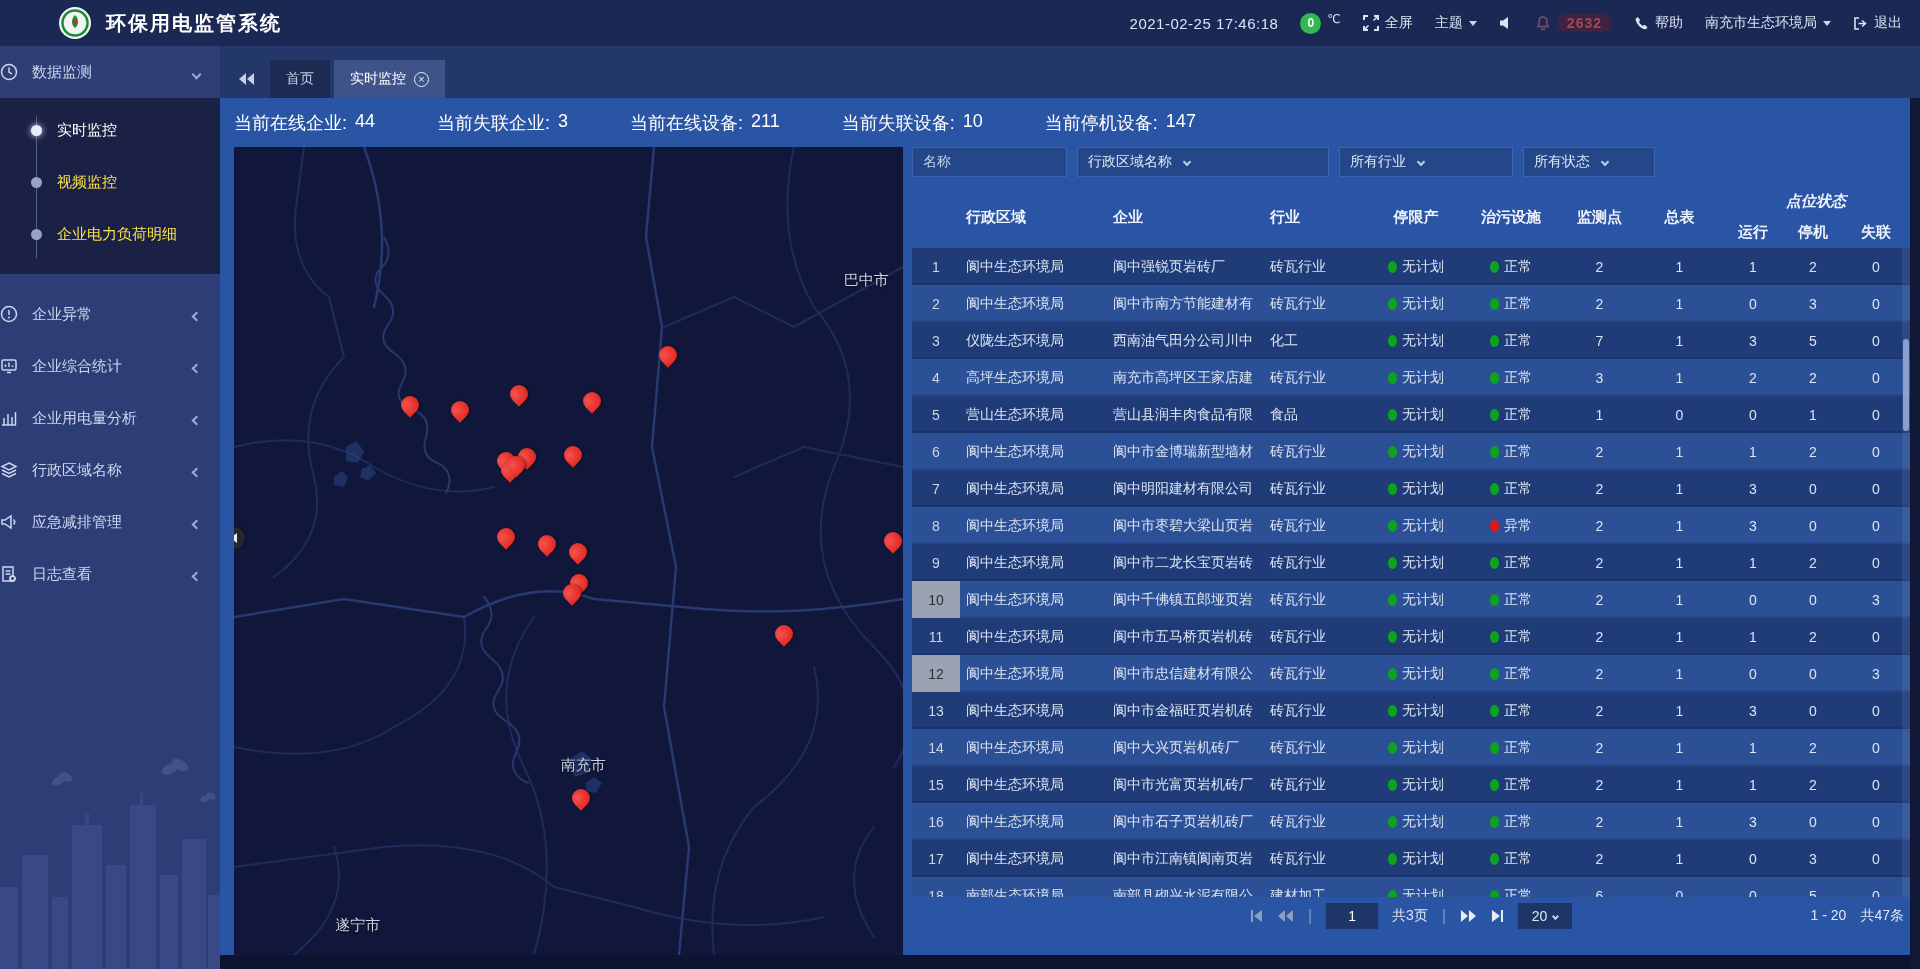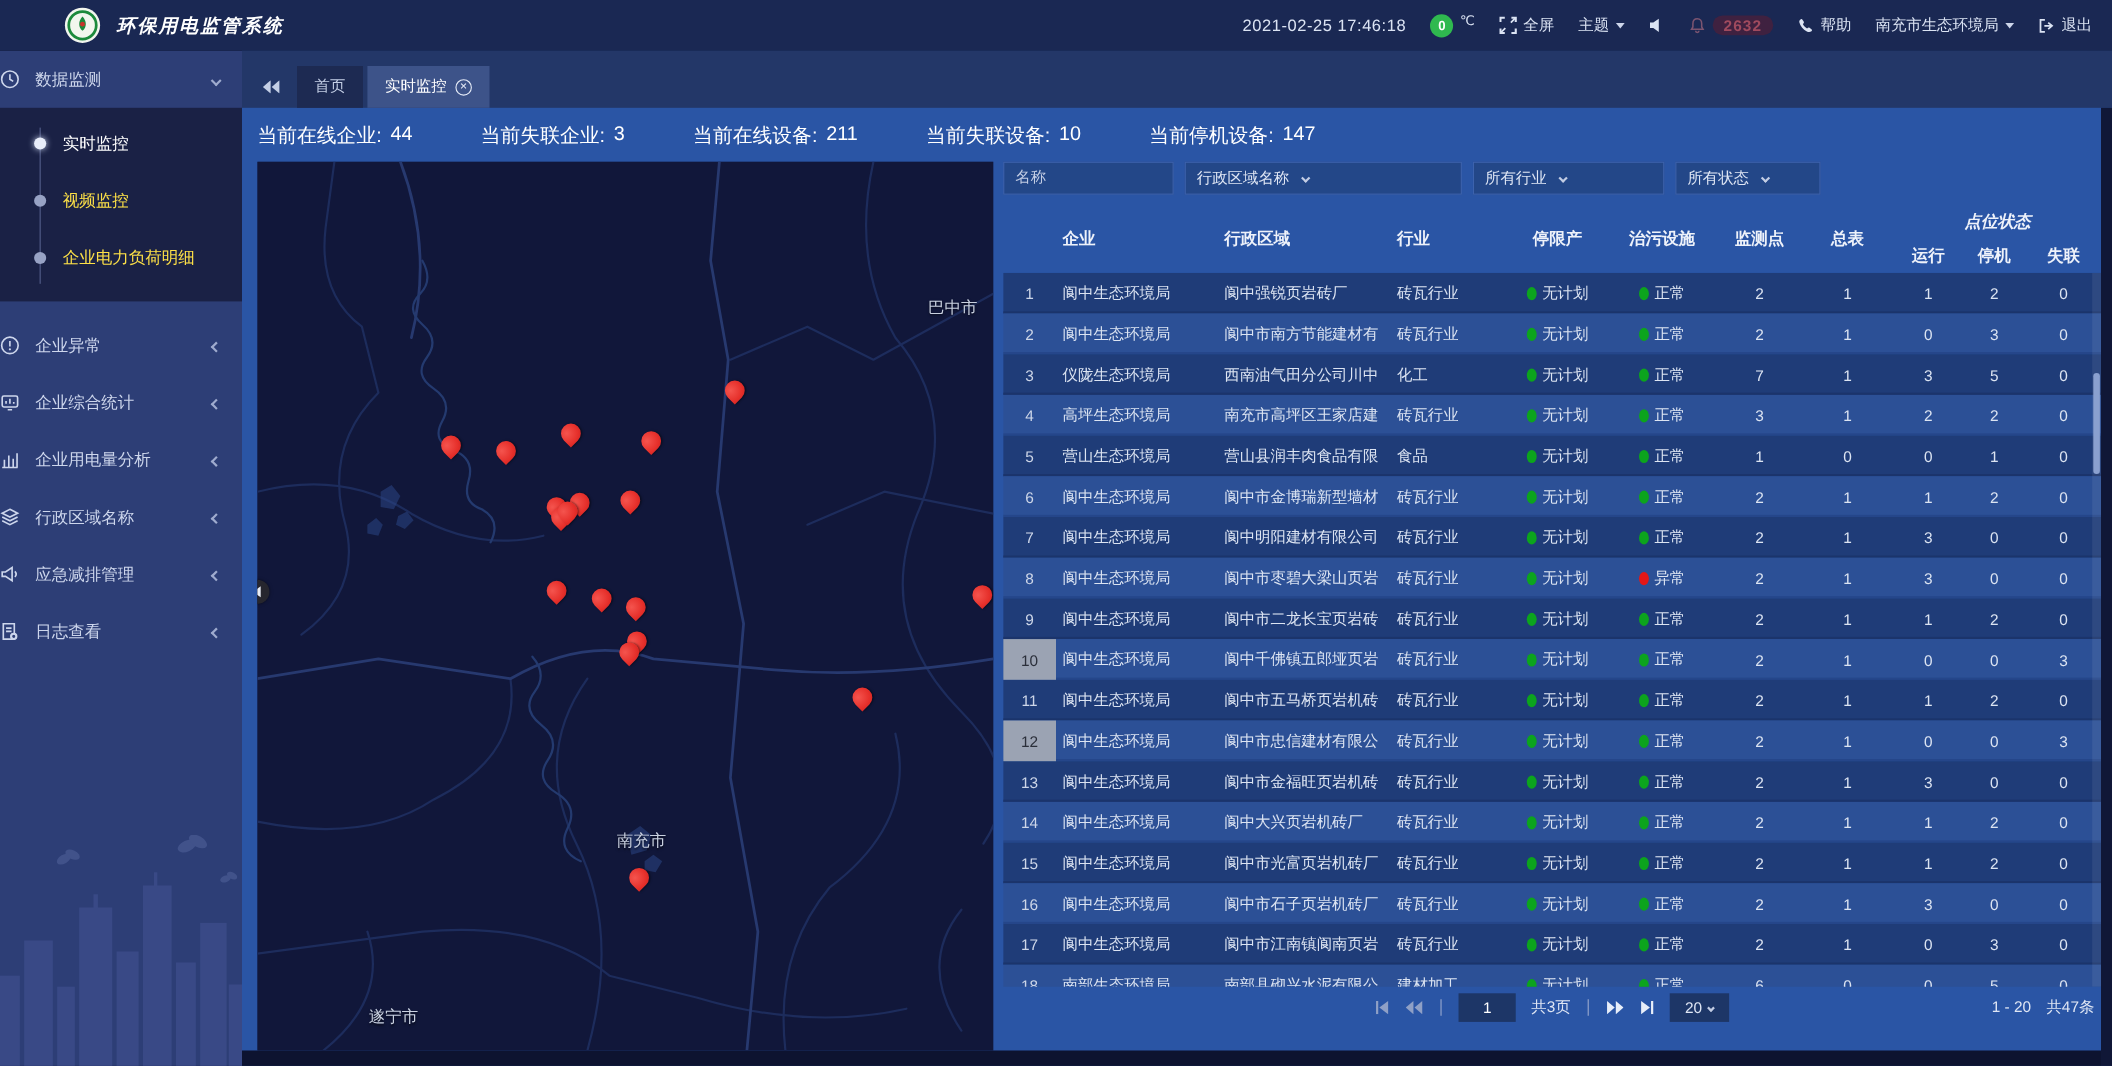--- a/index.html
+++ b/index.html
@@ -4,21 +4,21 @@
 <style>
   * { margin:0; padding:0; box-sizing:border-box; }
   html,body { background:#0d1330; }
   body { font-family:"Liberation Sans","DejaVu Sans",sans-serif; }
   .app { position:relative; width:1920px; height:969px; overflow:hidden; background:#0d1330; }
 
   
   .hdr { position:absolute; left:0; top:0; width:1920px; height:46px; background:#1a2853;
          display:flex; align-items:center; z-index:30; }
   .hdr-left { display:flex; align-items:center; gap:14px; padding-left:58px; }
-  .hdr-title { color:#fff; font-size:17px; font-weight:bold; letter-spacing:2px;font-style:italic; }
+  .hdr-title { color:#fff; font-size:20px; font-weight:bold; letter-spacing:2px; }
   .hdr-right { margin-left:auto; display:flex; align-items:center; gap:22px; padding-right:18px;
                color:#dbe3f3; font-size:14px; }
   .hdr-item { display:flex; align-items:center; gap:6px; cursor:pointer; white-space:nowrap; }
   .dtime { font-size:15px; letter-spacing:.5px; }
   .temp-badge { width:21px; height:21px; border-radius:50%; background:#2fb94f; color:#fff;
                 font-size:12px; font-weight:bold; display:flex; align-items:center; justify-content:center; }
   .temp-unit { font-size:12px; position:relative; top:-4px; }
   .caret-down { display:inline-block; width:0; height:0; border-left:4px solid transparent;
                 border-right:4px solid transparent; border-top:5px solid #cdd6ea; }
   .badge-pill { background:#3f2140; border-radius:10px; padding:1px 10px; color:#a04a5e;
@@ -482,22 +482,22 @@
           <span class="chev"></span>
         </div>
         <div class="f-select f-status">
           <span>所有状态</span>
           <span class="chev"></span>
         </div>
       </div>
 
       <div class="thead grid-cols">
         <div class="hc"></div>
+        <div class="hc left">行政区域</div>
         <div class="hc left">企业</div>
-        <div class="hc left">行政区域</div>
         <div class="hc left">行业</div>
         <div class="hc center">停限产</div>
         <div class="hc center">治污设施</div>
         <div class="hc center">监测点</div>
         <div class="hc center">总表</div>
         <div class="group-hd">
           <div class="g-label">点位状态</div>
           <div class="g-subs">
             <span>运行</span>
             <span>停机</span>

